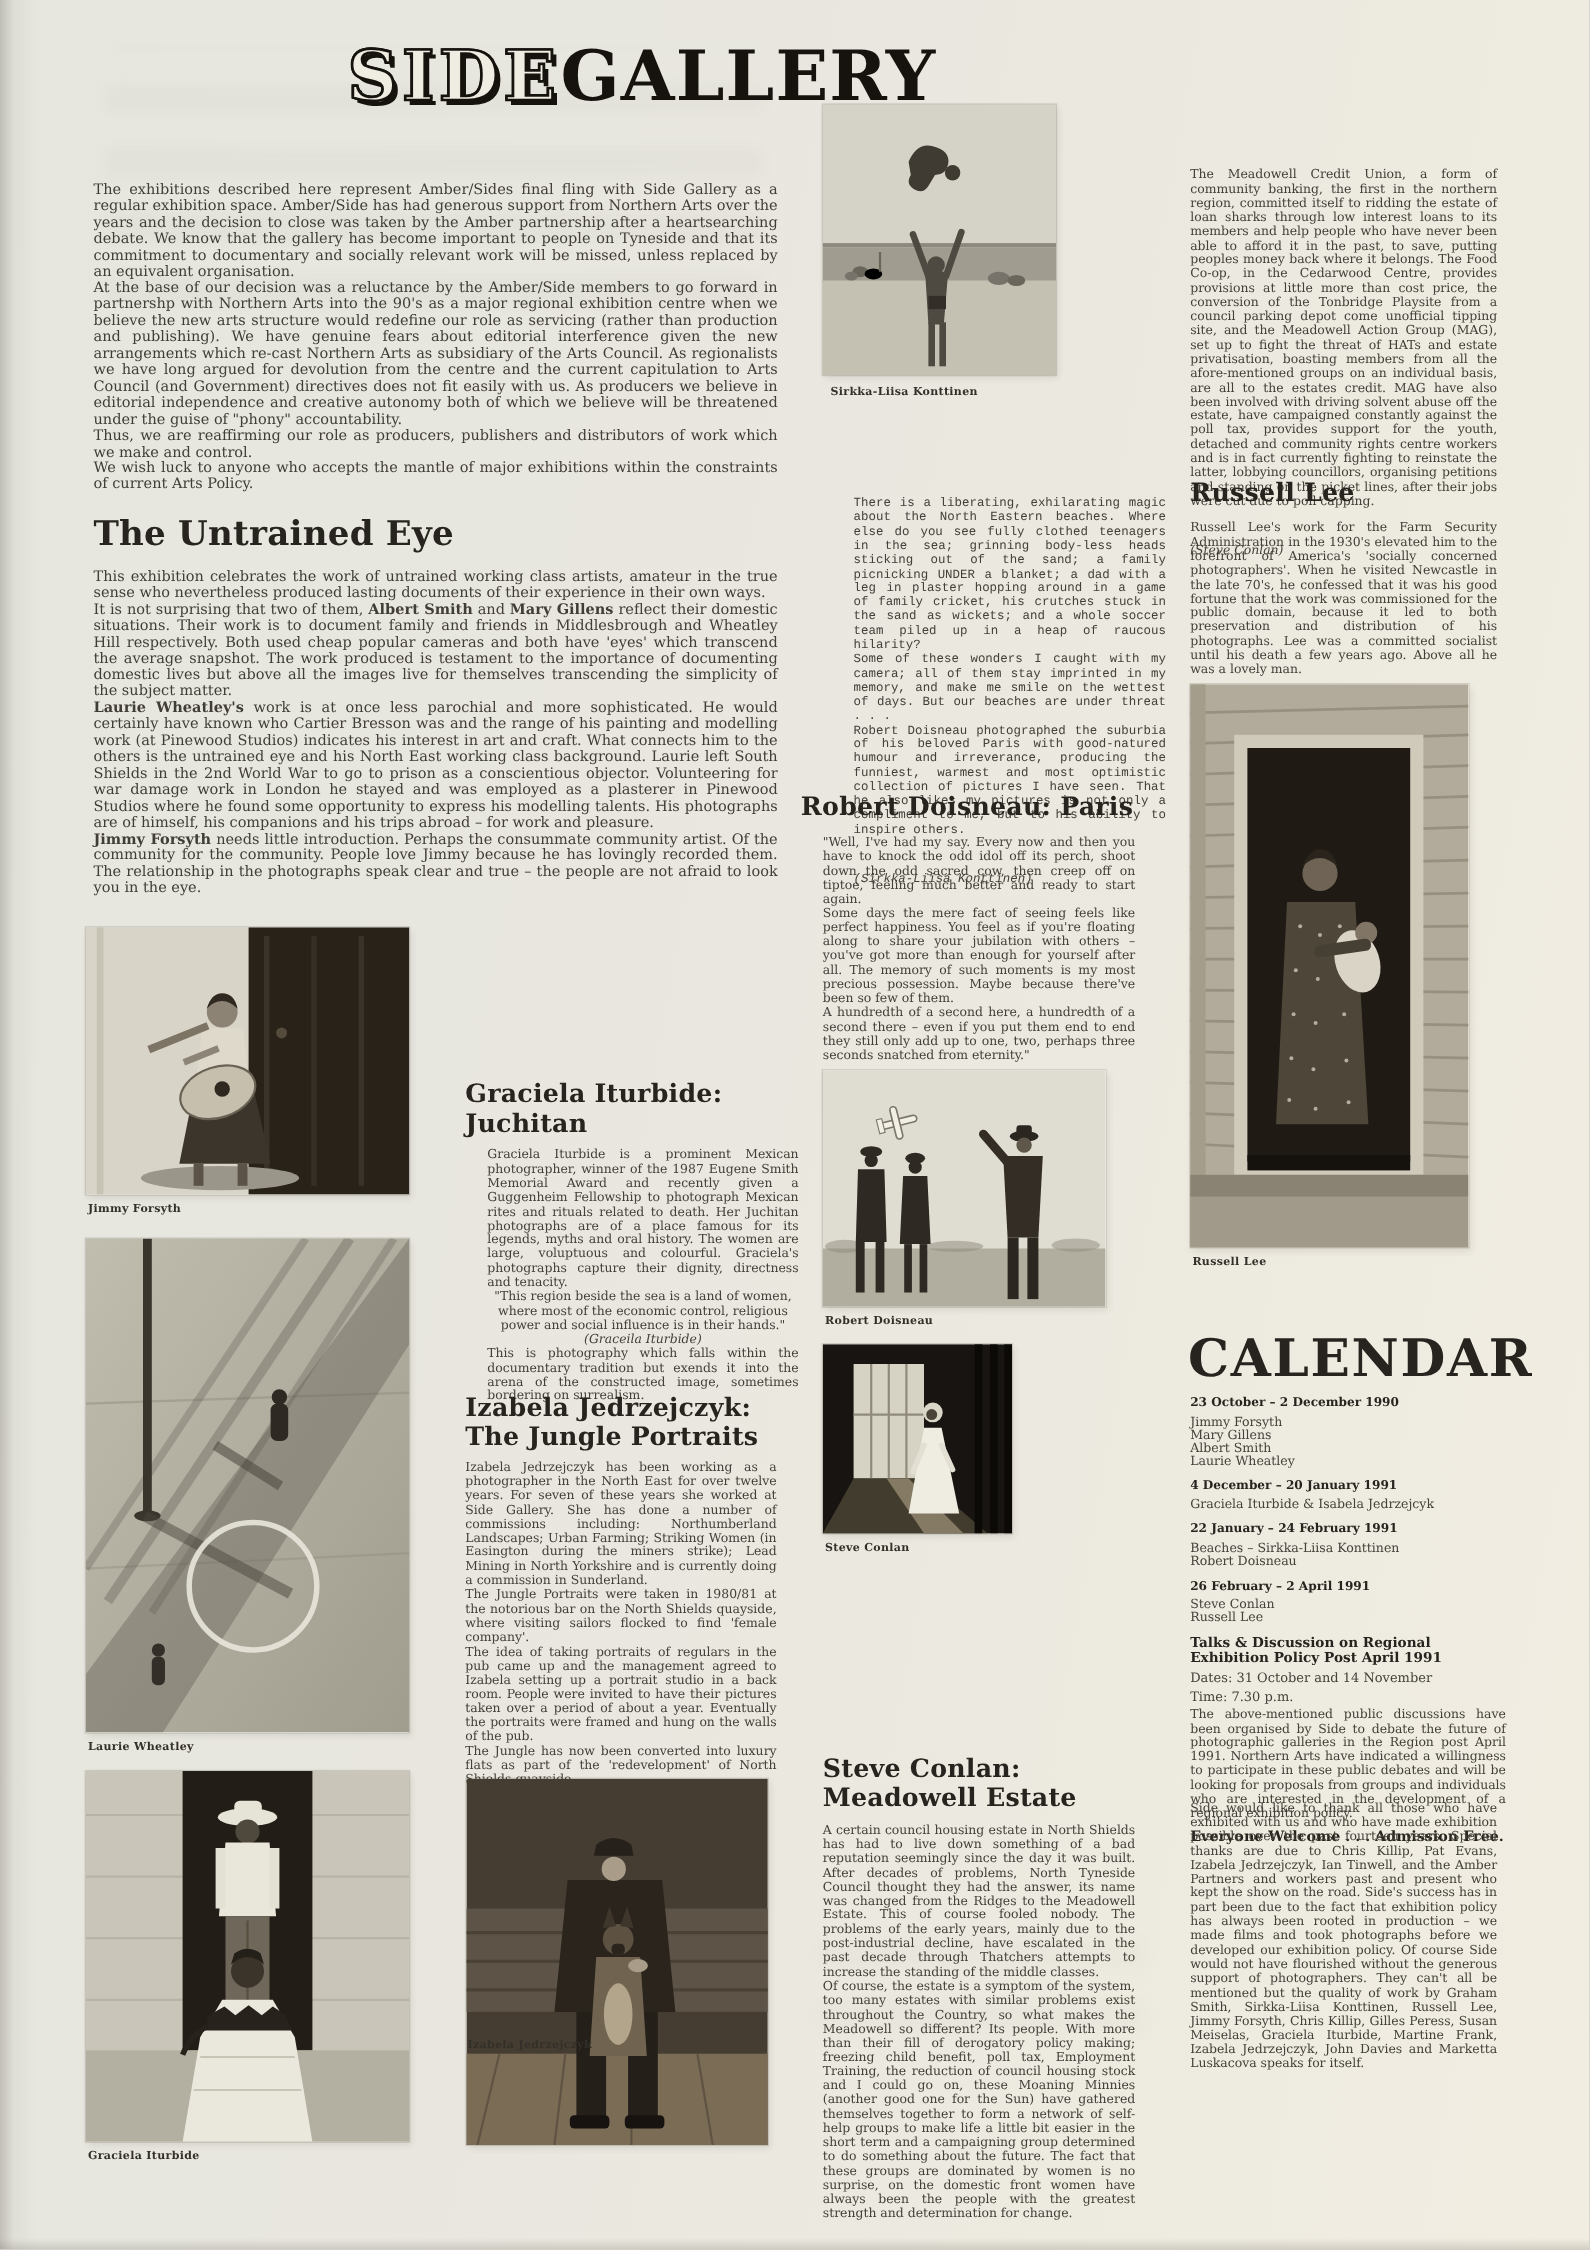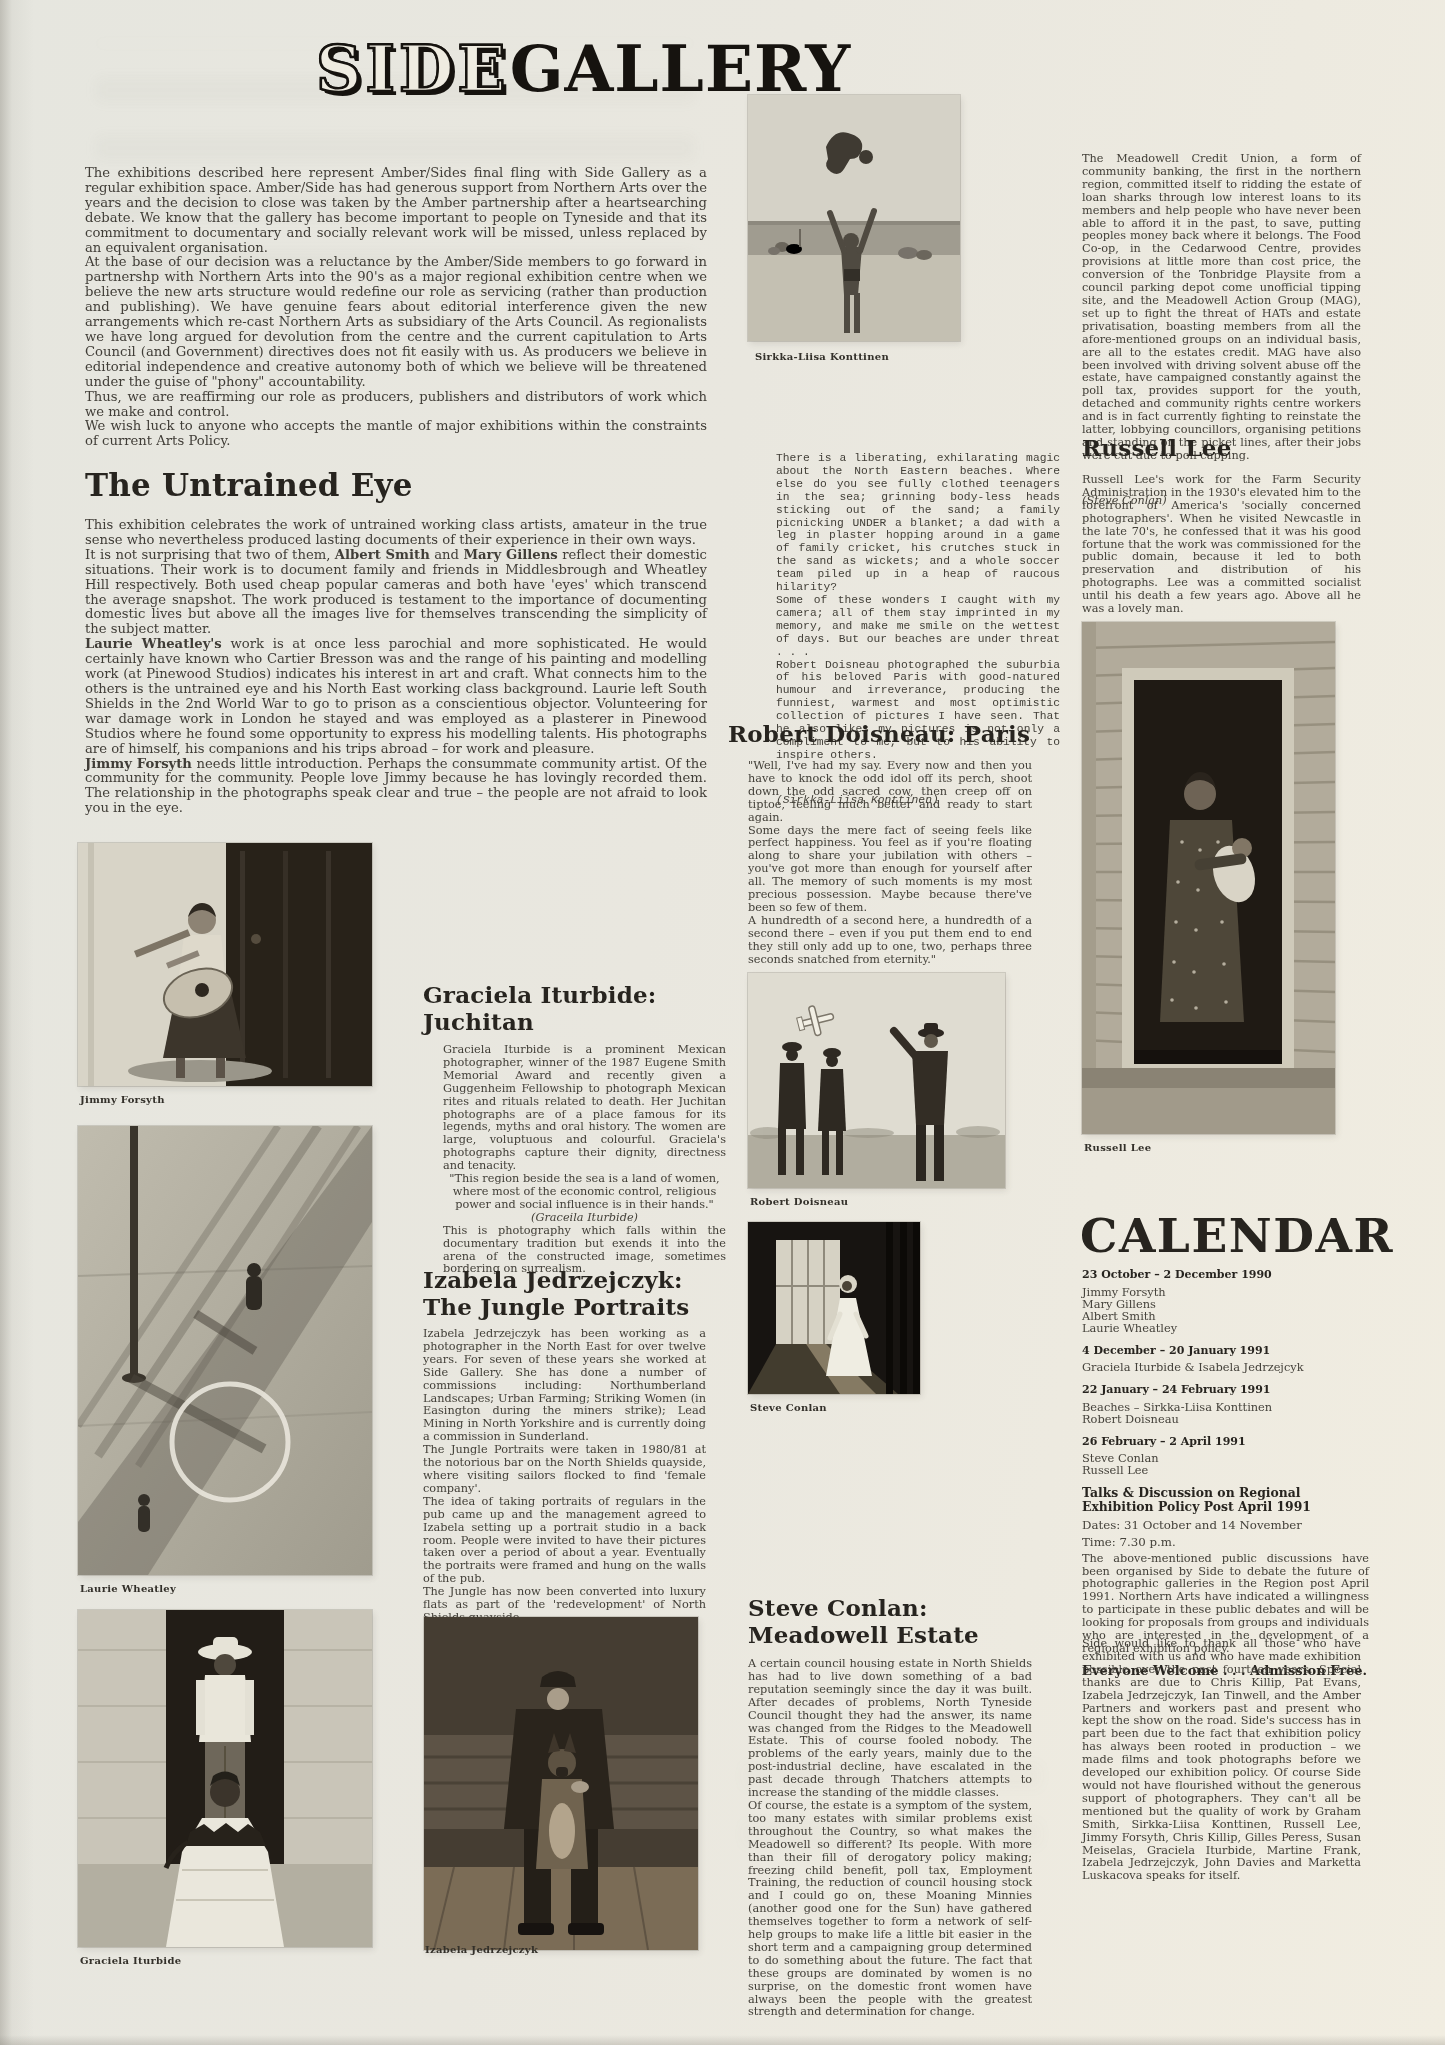--- a/index.html
+++ b/index.html
@@ -196,21 +196,21 @@
       <rect x="144" y="306" width="36" height="12" rx="4" fill="#171310"></rect>
       <polygon points="118,162 158,162 164,252 112,252" fill="#70634f"></polygon>
       <ellipse cx="138" cy="214" rx="13" ry="28" fill="#b3a48c"></ellipse>
       <circle cx="138" cy="146" r="14" fill="#5d5242"></circle>
       <polygon points="124,136 130,116 136,134" fill="#3f362b"></polygon>
       <polygon points="152,136 146,116 140,134" fill="#3f362b"></polygon>
       <rect x="132" y="150" width="12" height="10" rx="4" fill="#2a241d"></rect>
       <ellipse cx="156" cy="170" rx="9" ry="6" fill="#a99d8a"></ellipse>
     </svg>
   </div>
-  <div class="caption" style="left:425px;top:1944px;">Izabela Jedrzejczyk</div>
+  <div class="caption" style="left:425px;top:1854px;">Izabela Jedrzejczyk</div>
 
   <div class="ph" style="left:748px;top:95px;">
     <svg width="212" height="246" viewBox="0 0 212 246" xmlns="http://www.w3.org/2000/svg">
       <rect width="212" height="246" fill="#d5d2c7"></rect>
       <rect y="126" width="212" height="4" fill="#8d897e"></rect>
       <rect y="130" width="212" height="32" fill="#a09c90"></rect>
       <rect y="160" width="212" height="86" fill="#c4c0b2"></rect>
       <ellipse cx="34" cy="152" rx="7" ry="5" fill="#6b665c"></ellipse>
       <ellipse cx="46" cy="154" rx="8" ry="5" fill="#77726
 7"></ellipse>

